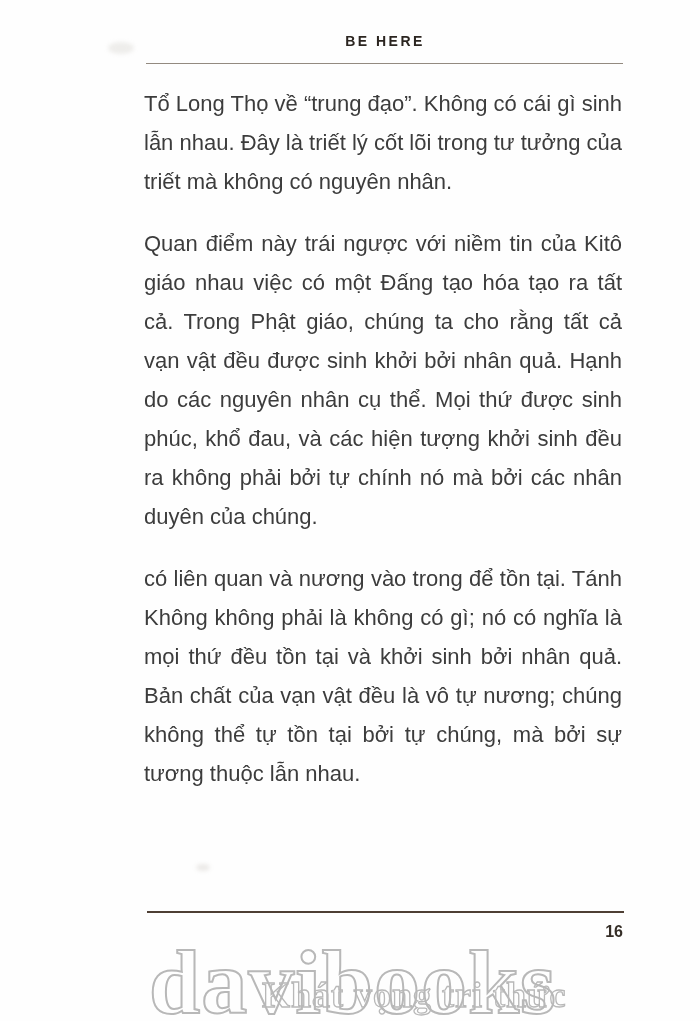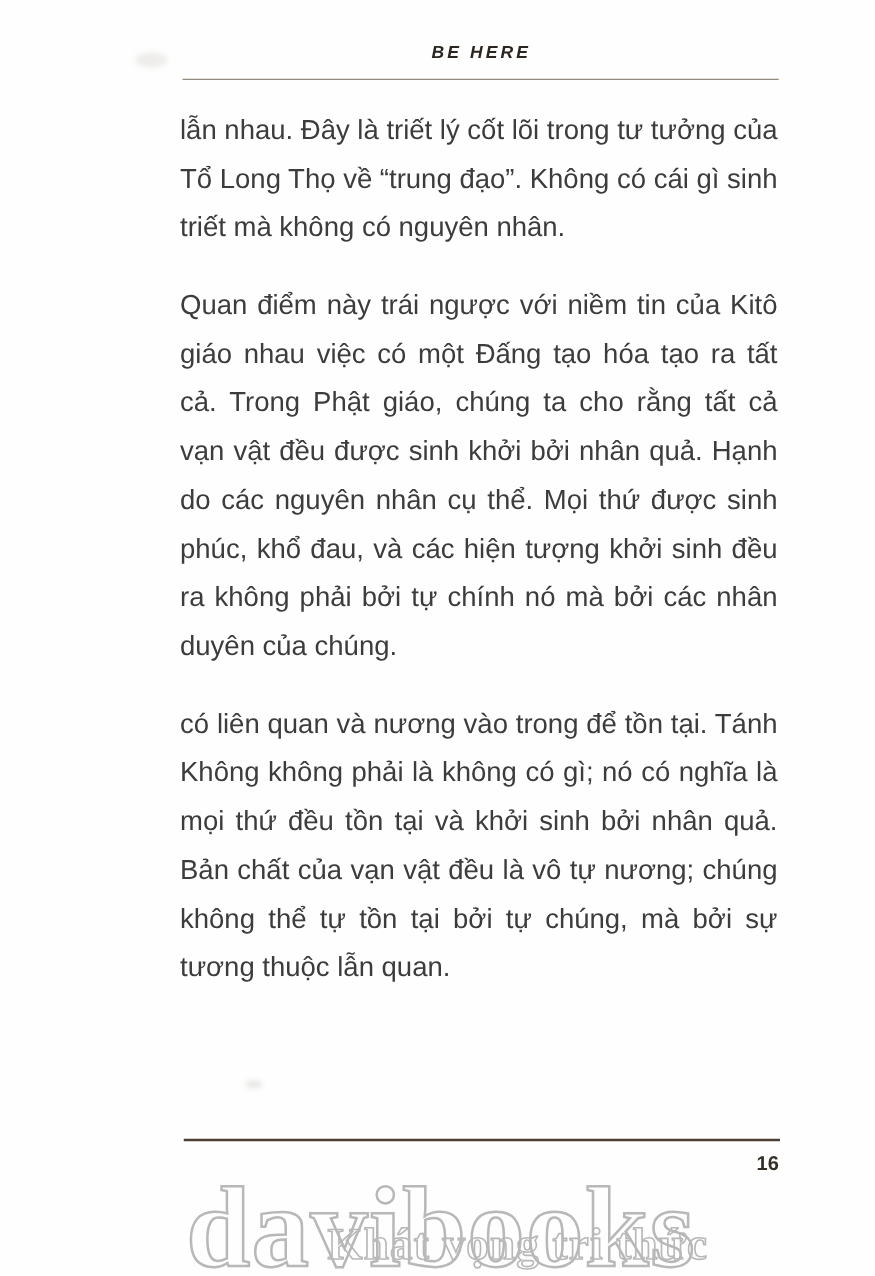--- a/index.html
+++ b/index.html
@@ -10,21 +10,20 @@
     background:#fefefe;
     font-family:"Liberation Sans", sans-serif;
     overflow:hidden;
   }
   
   .running-head {
     position:absolute; left:147px; top:33px; width:476px;
     text-align:center;
     font-size:14px; font-weight:700; letter-spacing:2.5px;
     color:#2b2520;
-    font-style:italic;
   }
   .head-rule {
     position:absolute; left:146px; top:63px; width:477px; height:1px;
     background:#938a80;
   }
   
   .body-text {
     position:absolute; left:144px; top:84px; width:478px;
     color:#3c3c3c;
     font-size:22px; line-height:39px;
@@ -74,41 +73,41 @@
 
   <div class="smudge smudge-a"></div>
   <div class="smudge smudge-b"></div>
 
   <div class="running-head">BE HERE</div>
 
   <div class="head-rule"></div>
 
   <div class="body-text" id="body-text">
       <div class="para">
+        <div class="line">Tổ Long Thọ về “trung đạo”. Không có cái gì sinh</div>
         <div class="line">lẫn nhau. Đây là triết lý cốt lõi trong tư tưởng của</div>
-        <div class="line">Tổ Long Thọ về “trung đạo”. Không có cái gì sinh</div>
         <div class="line last">triết mà không có nguyên nhân.</div>
       </div>
       <div class="para">
         <div class="line">Quan điểm này trái ngược với niềm tin của Kitô</div>
         <div class="line">giáo nhau việc có một Đấng tạo hóa tạo ra tất</div>
         <div class="line">cả. Trong Phật giáo, chúng ta cho rằng tất cả</div>
         <div class="line">vạn vật đều được sinh khởi bởi nhân quả. Hạnh</div>
         <div class="line">do các nguyên nhân cụ thể. Mọi thứ được sinh</div>
         <div class="line">phúc, khổ đau, và các hiện tượng khởi sinh đều</div>
         <div class="line">ra không phải bởi tự chính nó mà bởi các nhân</div>
         <div class="line last">duyên của chúng.</div>
       </div>
       <div class="para">
         <div class="line">có liên quan và nương vào trong để tồn tại. Tánh</div>
         <div class="line">Không không phải là không có gì; nó có nghĩa là</div>
         <div class="line">mọi thứ đều tồn tại và khởi sinh bởi nhân quả.</div>
         <div class="line">Bản chất của vạn vật đều là vô tự nương; chúng</div>
         <div class="line">không thể tự tồn tại bởi tự chúng, mà bởi sự</div>
-        <div class="line last">tương thuộc lẫn quan.</div>
+        <div class="line last">tương thuộc lẫn nhau.</div>
       </div>
     </div>
 
   <div class="watermark">
     <div class="wm-name">davibooks</div>
     <div class="wm-slogan">Khát vọng tri thức</div>
   </div>
 
   <div class="foot-rule"></div>
 

